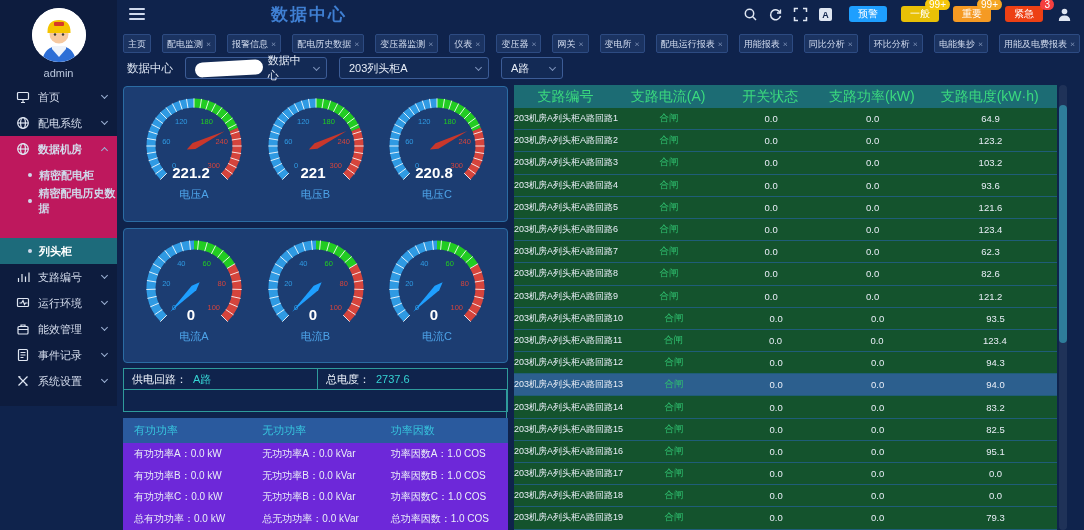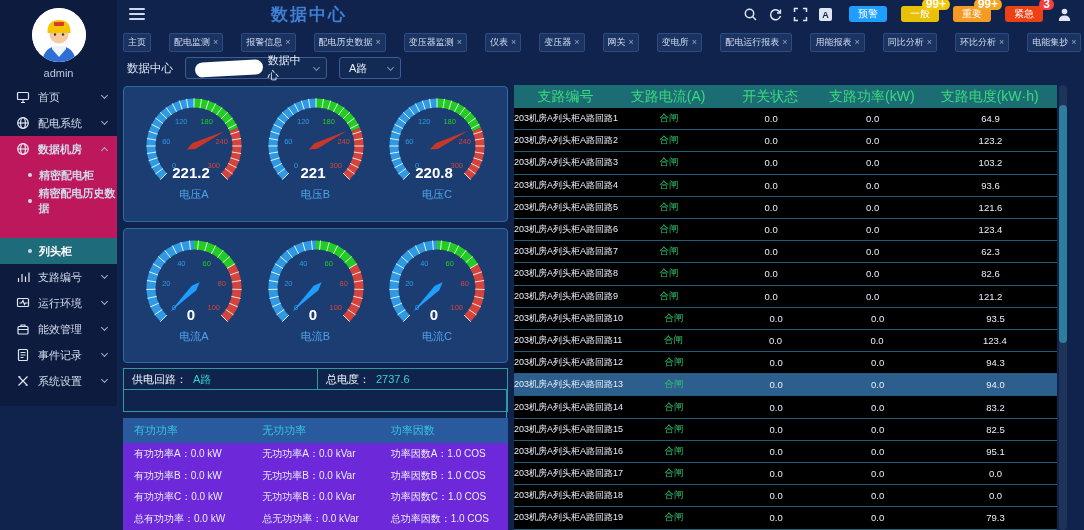--- a/index.html
+++ b/index.html
@@ -26,23 +26,23 @@
   
   .main { position:absolute; left:117px; top:0; width:967px; height:530px; }
 
   .topbar { height:28px; display:flex; align-items:center; padding:0 12px; }
   .hamburger { width:16px; cursor:pointer; }
   .hamburger div { height:2px; background:#cfd9ec; margin:3px 0; border-radius:1px; }
   .app-title { margin-left:126px; font-size:17px; font-weight:bold; color:#3f7fd2; letter-spacing:2px; }
   .top-right { margin-left:auto; display:flex; align-items:center; gap:10px; }
   .tool-icon { width:15px; height:15px; cursor:pointer; display:block; }
   .alert-btn { position:relative; height:16px; line-height:16px; padding:0 9px; border-radius:3px; font-size:10px; color:#fff; cursor:pointer; }
-  .alert-badge { position:absolute; top:-7px; right:-11px; min-width:10px; padding:0 4px; height:11px; line-height:11px; border-radius:6px; font-size:12px; color:#fff; text-align:center;font-weight:bold; }
-
-  .tabbar { height:25px; display:flex; align-items:center; gap:18px; padding:3px 4px 0 6px; overflow:hidden; }
+  .alert-badge { position:absolute; top:-7px; right:-11px; min-width:10px; padding:0 4px; height:11px; line-height:11px; border-radius:6px; font-size:10px; color:#fff; text-align:center; }
+
+  .tabbar { height:25px; display:flex; align-items:flex-end; gap:11px; padding:3px 4px 0 6px; overflow:hidden;font-family:Liberation Serif, serif; }
   .tab { height:19px; line-height:18px; padding:0 4px; background:#1b3361; border:1px solid #2d4b82; border-radius:2px; color:#d3ddf0; font-size:9px; display:flex; align-items:center; white-space:nowrap; cursor:pointer; }
   .tab .tab-close { margin-left:3px; font-size:9px; color:#93a6c9; cursor:pointer; }
 
   .filterbar { height:30px; display:flex; align-items:center; gap:12px; padding-left:10px; }
   .filter-label { font-size:11.5px; color:#dfe7f5; }
   .sel { height:22px; background:#132a55; border:1px solid #3c5c96; border-radius:3px; display:flex; align-items:center; padding:0 20px 0 9px; color:#e8eef8; font-size:11px; position:relative; cursor:pointer; }
   .sel .sel-chev { position:absolute; right:7px; top:7px; width:5px; height:5px; border-right:1.3px solid #7e93bb; border-bottom:1.3px solid #7e93bb; transform:rotate(45deg); }
   .redact { width:78px; height:15px; background:#ffffff; border-radius:8px; transform:rotate(-3deg); margin-right:5px; }
 
   .panel { position:absolute; background:#1c3d72; border:1px solid #2b6ca3; border-radius:4px; }
@@ -66,21 +66,21 @@
   .power-table { position:absolute; left:6px; top:418px; width:385px; height:144px; overflow:hidden; background:#6d28d9; }
   .pt-head { display:flex; height:25px; background:#2a5a9e; }
   .pt-head .pt-hcell { flex:1; line-height:25px; padding-left:11px; color:#37c4dd; font-size:11px; }
   .pt-row { display:flex; height:21.75px; align-items:center; }
   .pt-cell { flex:1; padding-left:11px; color:#e9eef7; font-size:10px; white-space:nowrap; }
 
   
   .branch-table { position:absolute; left:397px; top:85px; width:543px; height:445px; overflow:hidden; }
   .bt-head { display:flex; height:23px; background:#1c6c74; }
   .bt-hcell { line-height:23px; text-align:center; color:#3bda7e; font-size:14px; white-space:nowrap; }
-  .bt-row { display:flex; height:22.2px; align-items:center; background:#000000; border-bottom:1px solid #1f5d78; cursor:pointer; }
+  .bt-row { display:flex; height:22.2px; align-items:center; background:#14532d; border-bottom:1px solid #1f5d78; cursor:pointer; }
   .bt-row.hl { background:#2c5f8e; }
   .bt-cell { text-align:center; font-size:9.5px; color:#e9eef7; white-space:nowrap; }
   .bt-cell.name { font-size:9px; }
   .bt-cell.status { color:#2fc06f; }
   .c0{flex:0 0 19%;} .c1{flex:0 0 18.8%;} .c2{flex:0 0 18.8%;} .c3{flex:0 0 18.6%;} .c4{flex:0 0 24.8%;}
 
   .scrollbar { position:absolute; left:942px; top:85px; width:8px; height:445px; background:rgba(255,255,255,0.07); border-radius:4px; }
   .scroll-thumb { position:absolute; left:0; top:20px; width:8px; height:238px; background:#2e7d9a; border-radius:4px; cursor:pointer; }
 </style>
 </head>
@@ -305,20 +305,24 @@
         <div class="tab">
           <span>精密配电历史数据</span>
         </div>
       </div>
 
     <div class="filterbar">
       <span class="filter-label">数据中心</span>
       <div class="sel" style="width:142px;">
         <span class="redact"></span>
         <span>数据中心</span>
+        <span class="sel-chev"></span>
+      </div>
+      <div class="sel" style="width:150px;">
+        <span>203列头柜A</span>
         <span class="sel-chev"></span>
       </div>
       <div class="sel" style="width:62px;">
         <span>A路</span>
         <span class="sel-chev"></span>
       </div>
     </div>
 
     <div class="panel" id="panel-voltage">
       <div class="gauge-row" id="voltage-gauges">

